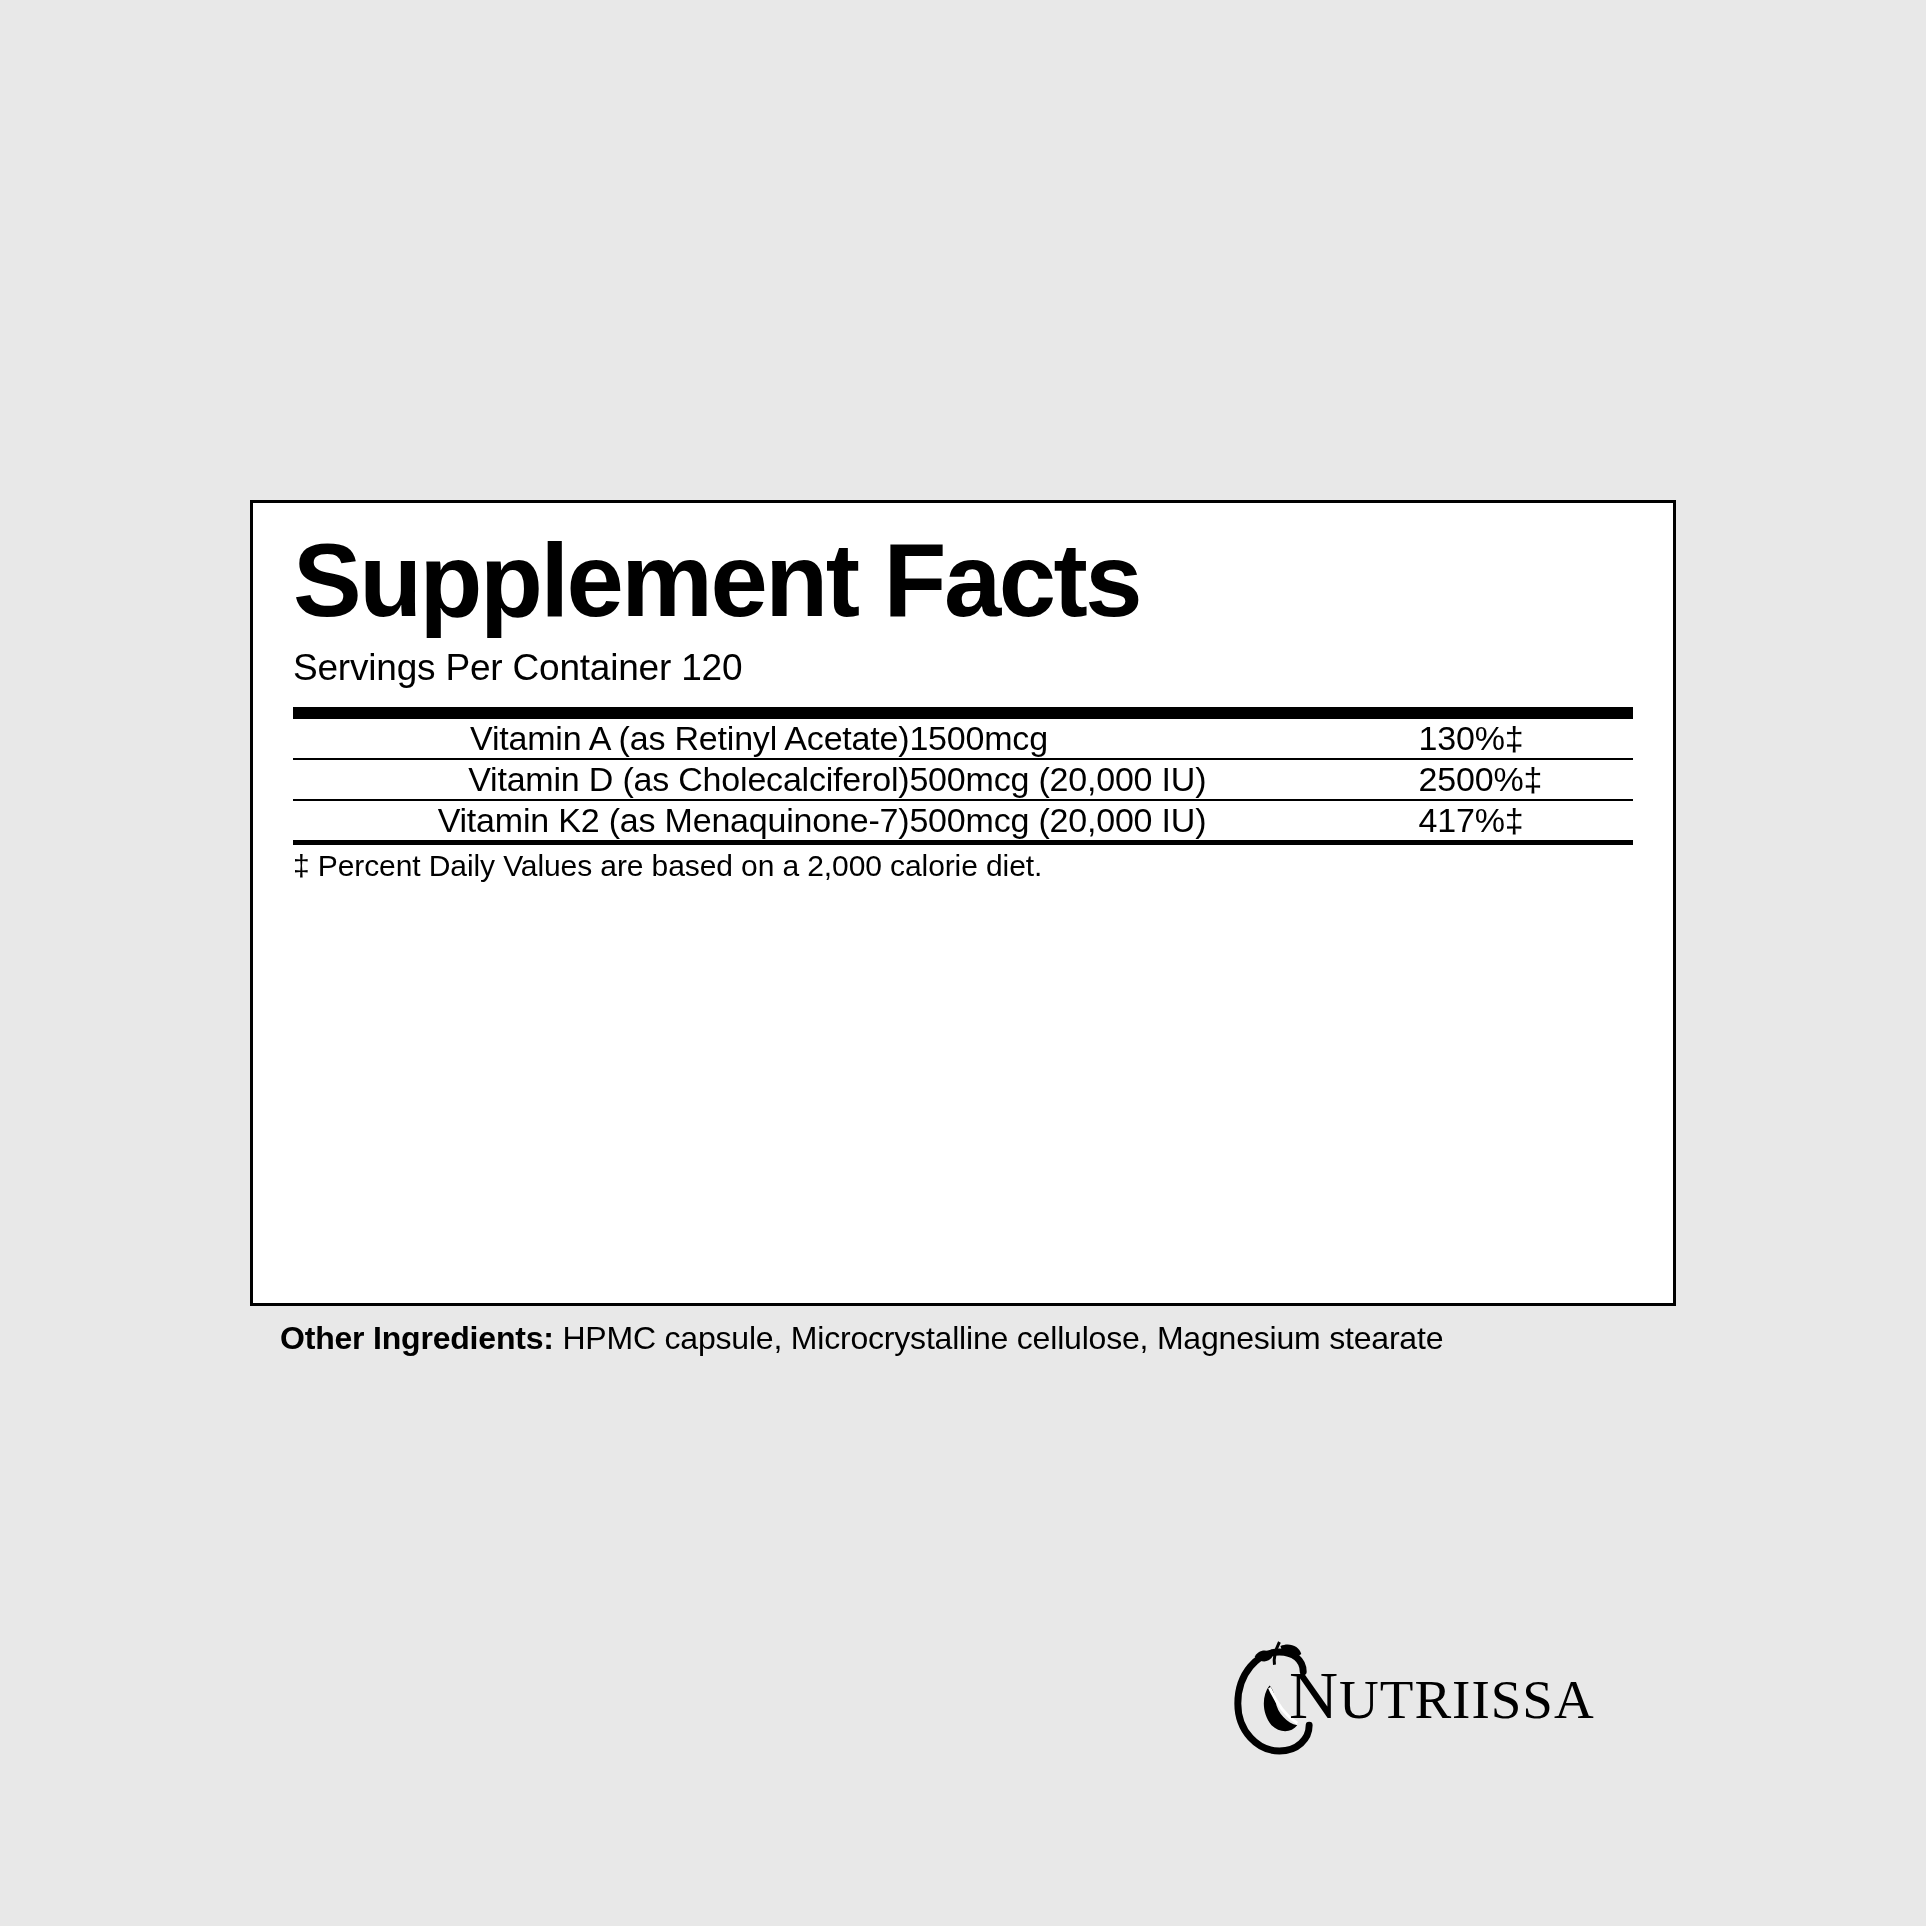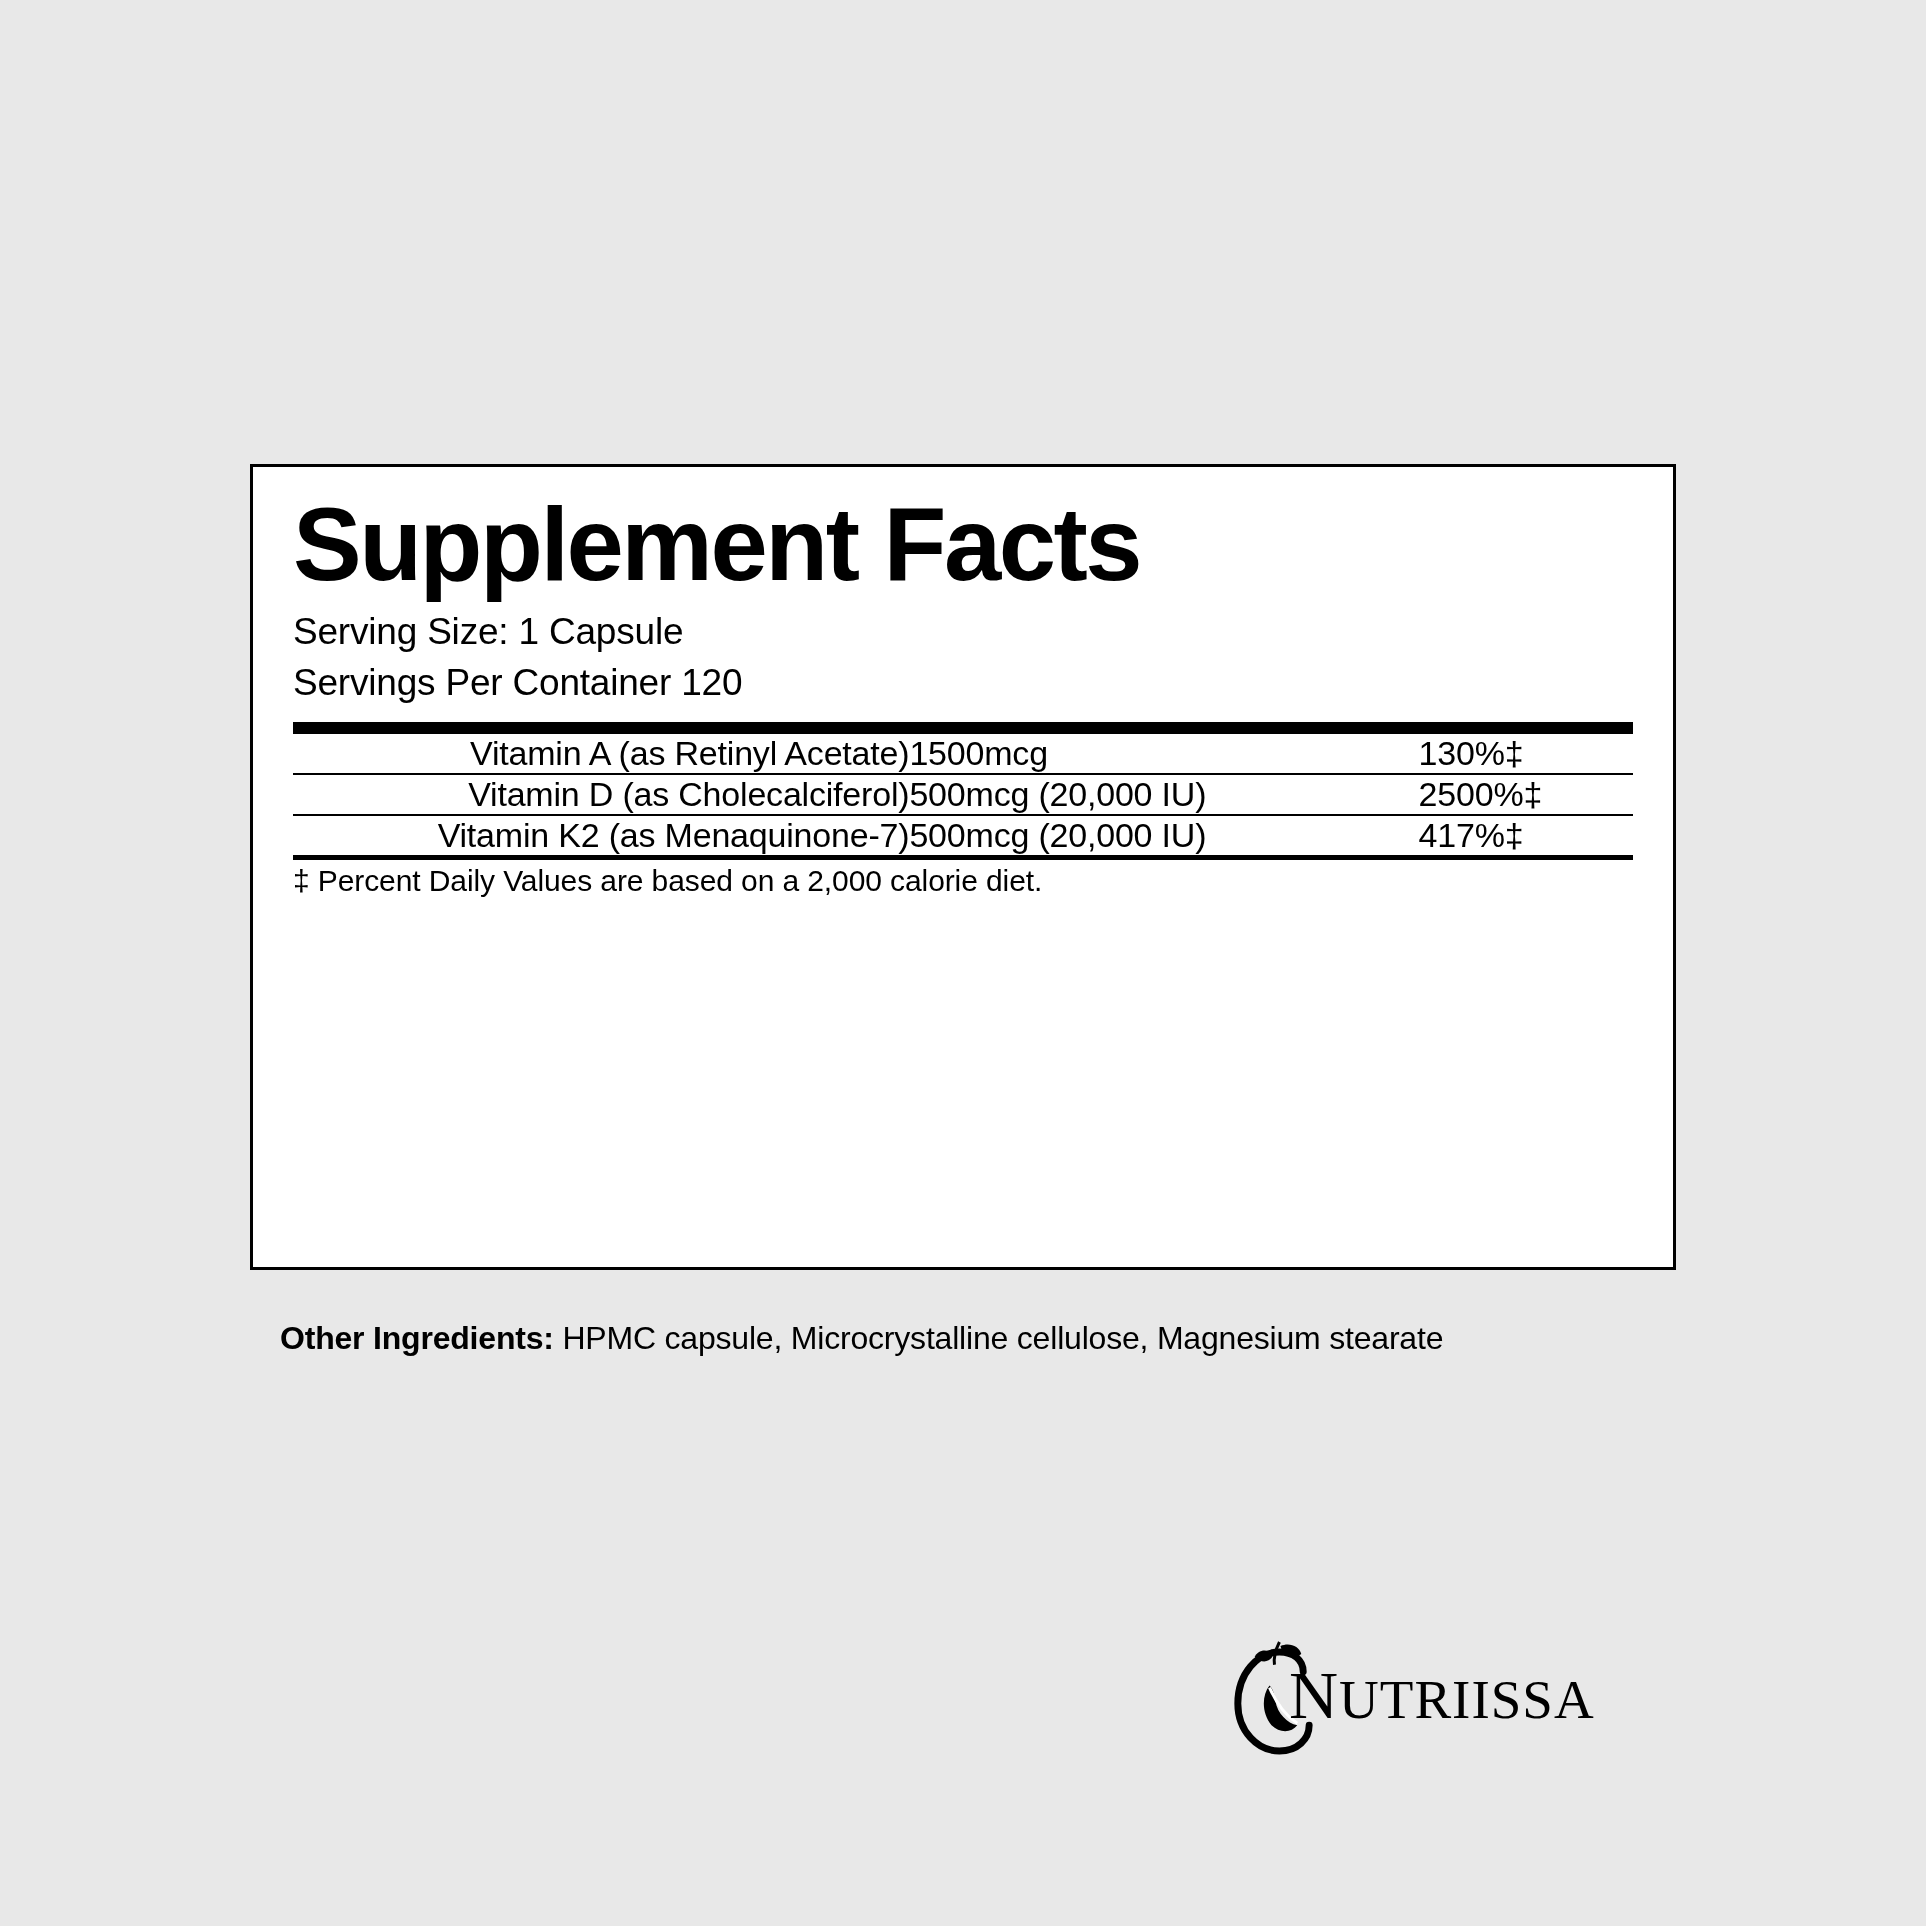--- a/index.html
+++ b/index.html
@@ -22,21 +22,21 @@
     left: 0;
     top: 0;
     width: 1927px;
     height: 1927px;
   }
 
   
   .sf-panel {
     position: absolute;
     left: 250px;
-    top: 464px;
+    top: 500px;
     width: 1426px;
     height: 806px;
     background: #ffffff;
     border: 3px solid #000;
     box-sizing: border-box;
   }
 
   .sf-inner {
     position: absolute;
     left: 40px;
@@ -159,21 +159,20 @@
 </head>
 <body>
 
 <div class="page">
 
   <div class="sf-panel">
     <div class="sf-inner">
 
       <div class="sf-title">Supplement Facts</div>
 
-      <div class="sf-serving">Serving Size: 1 Capsule</div>
       <div class="sf-serving">Servings Per Container 120</div>
 
       <div class="rule-thick"></div>
 
 
       <div class="rule-med"></div>
 
       <table class="sf-table">
         <colgroup>
           <col class="col-name">

